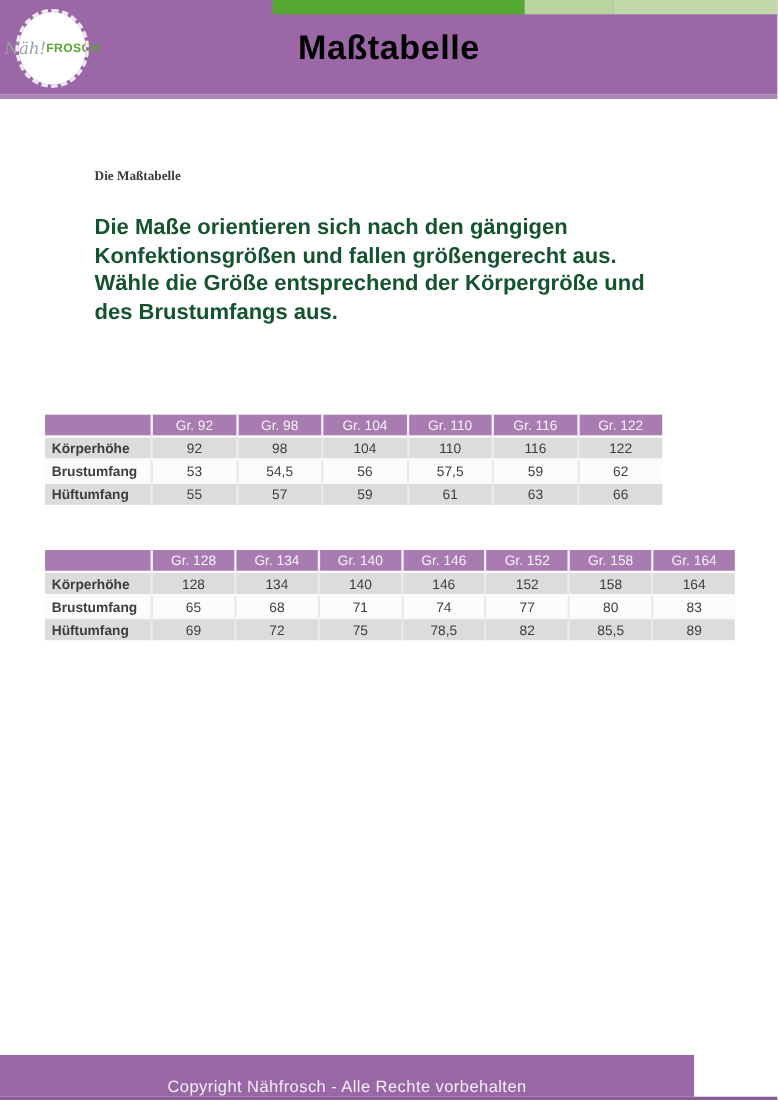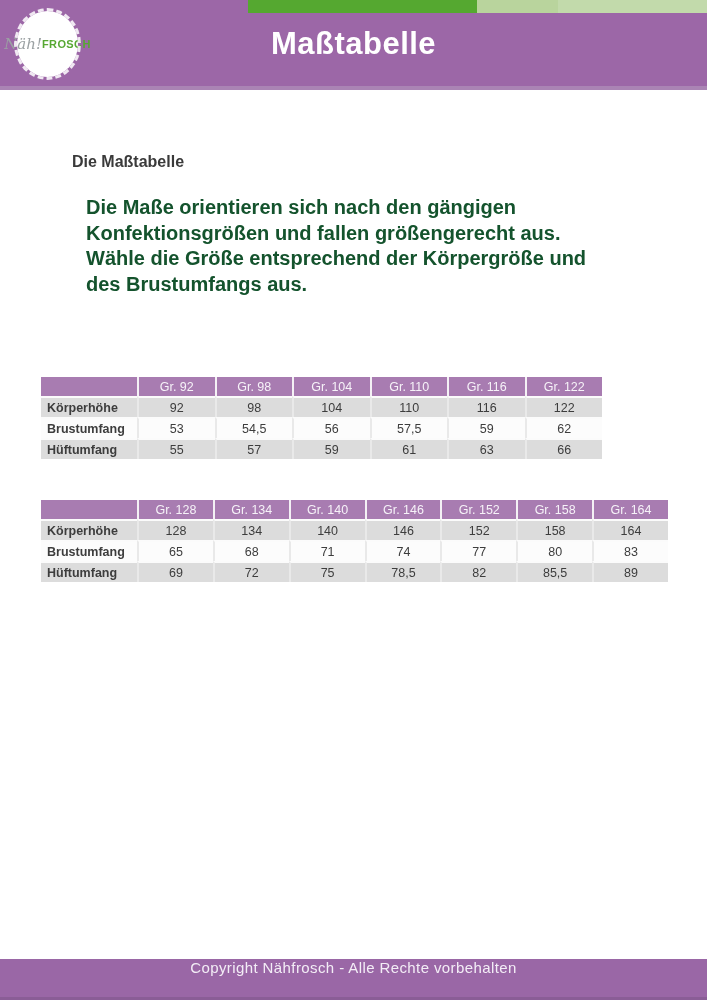--- a/index.html
+++ b/index.html
@@ -29,21 +29,21 @@
   .green-bar.dark   { left: 248px; width: 229px; background: #55a830; }
   .green-bar.light1 { left: 477px; width: 81px;  background: #b9d49d; }
   .green-bar.light2 { left: 558px; width: 149px; background: #c2daab; }
 
   .page-title {
     position: absolute;
     top: 26px; left: 0;
     width: 707px;
     margin: 0;
     text-align: center;
-    color: #ffffff;
+    color: #000000;
     font-size: 31px;
     font-weight: 700;
     letter-spacing: 0.5px;
   }
 
   .logo {
     position: absolute;
     top: 11px; left: 17px;
     width: 61px; height: 66px;
     background: #ffffff;
@@ -66,25 +66,26 @@
     font-size: 11px;
     font-weight: 700;
     color: #57a832;
     letter-spacing: 0.4px;
     margin-top: -1px;
   }
 
   
   .section-heading {
     position: absolute;
-    top: 153px; left: 72px;
+    top: 153px; left: 86px;
     margin: 0;
-    font-size: 16px;
+    font-size: 12px;
     font-weight: 700;
     color: #3a3a3a;
+    font-family: Liberation Serif, serif;
   }
   .intro-paragraph {
     position: absolute;
     top: 195px; left: 86px;
     width: 512px;
     margin: 0;
     font-size: 20px;
     line-height: 25.5px;
     color: #14532d;
     font-weight: bold;
@@ -125,24 +126,24 @@
   table.size-table td.rowlabel {
     text-align: left;
     padding-left: 6px;
     font-weight: bold;
   }
 
   
   .footer {
     position: absolute;
     top: 959px; left: 0;
-    width: 707px; height: 38px;
+    width: 631px; height: 38px;
     background: #9a67a6;
     display: flex;
-    align-items: flex-start;
+    align-items: flex-end;
     justify-content: center;
   }
   .footer-text {
     color: #f3edf6;
     font-size: 15px;
     letter-spacing: 0.4px;
   }
   .footer-bottom-strip {
     position: absolute;
     top: 997px; left: 0;

